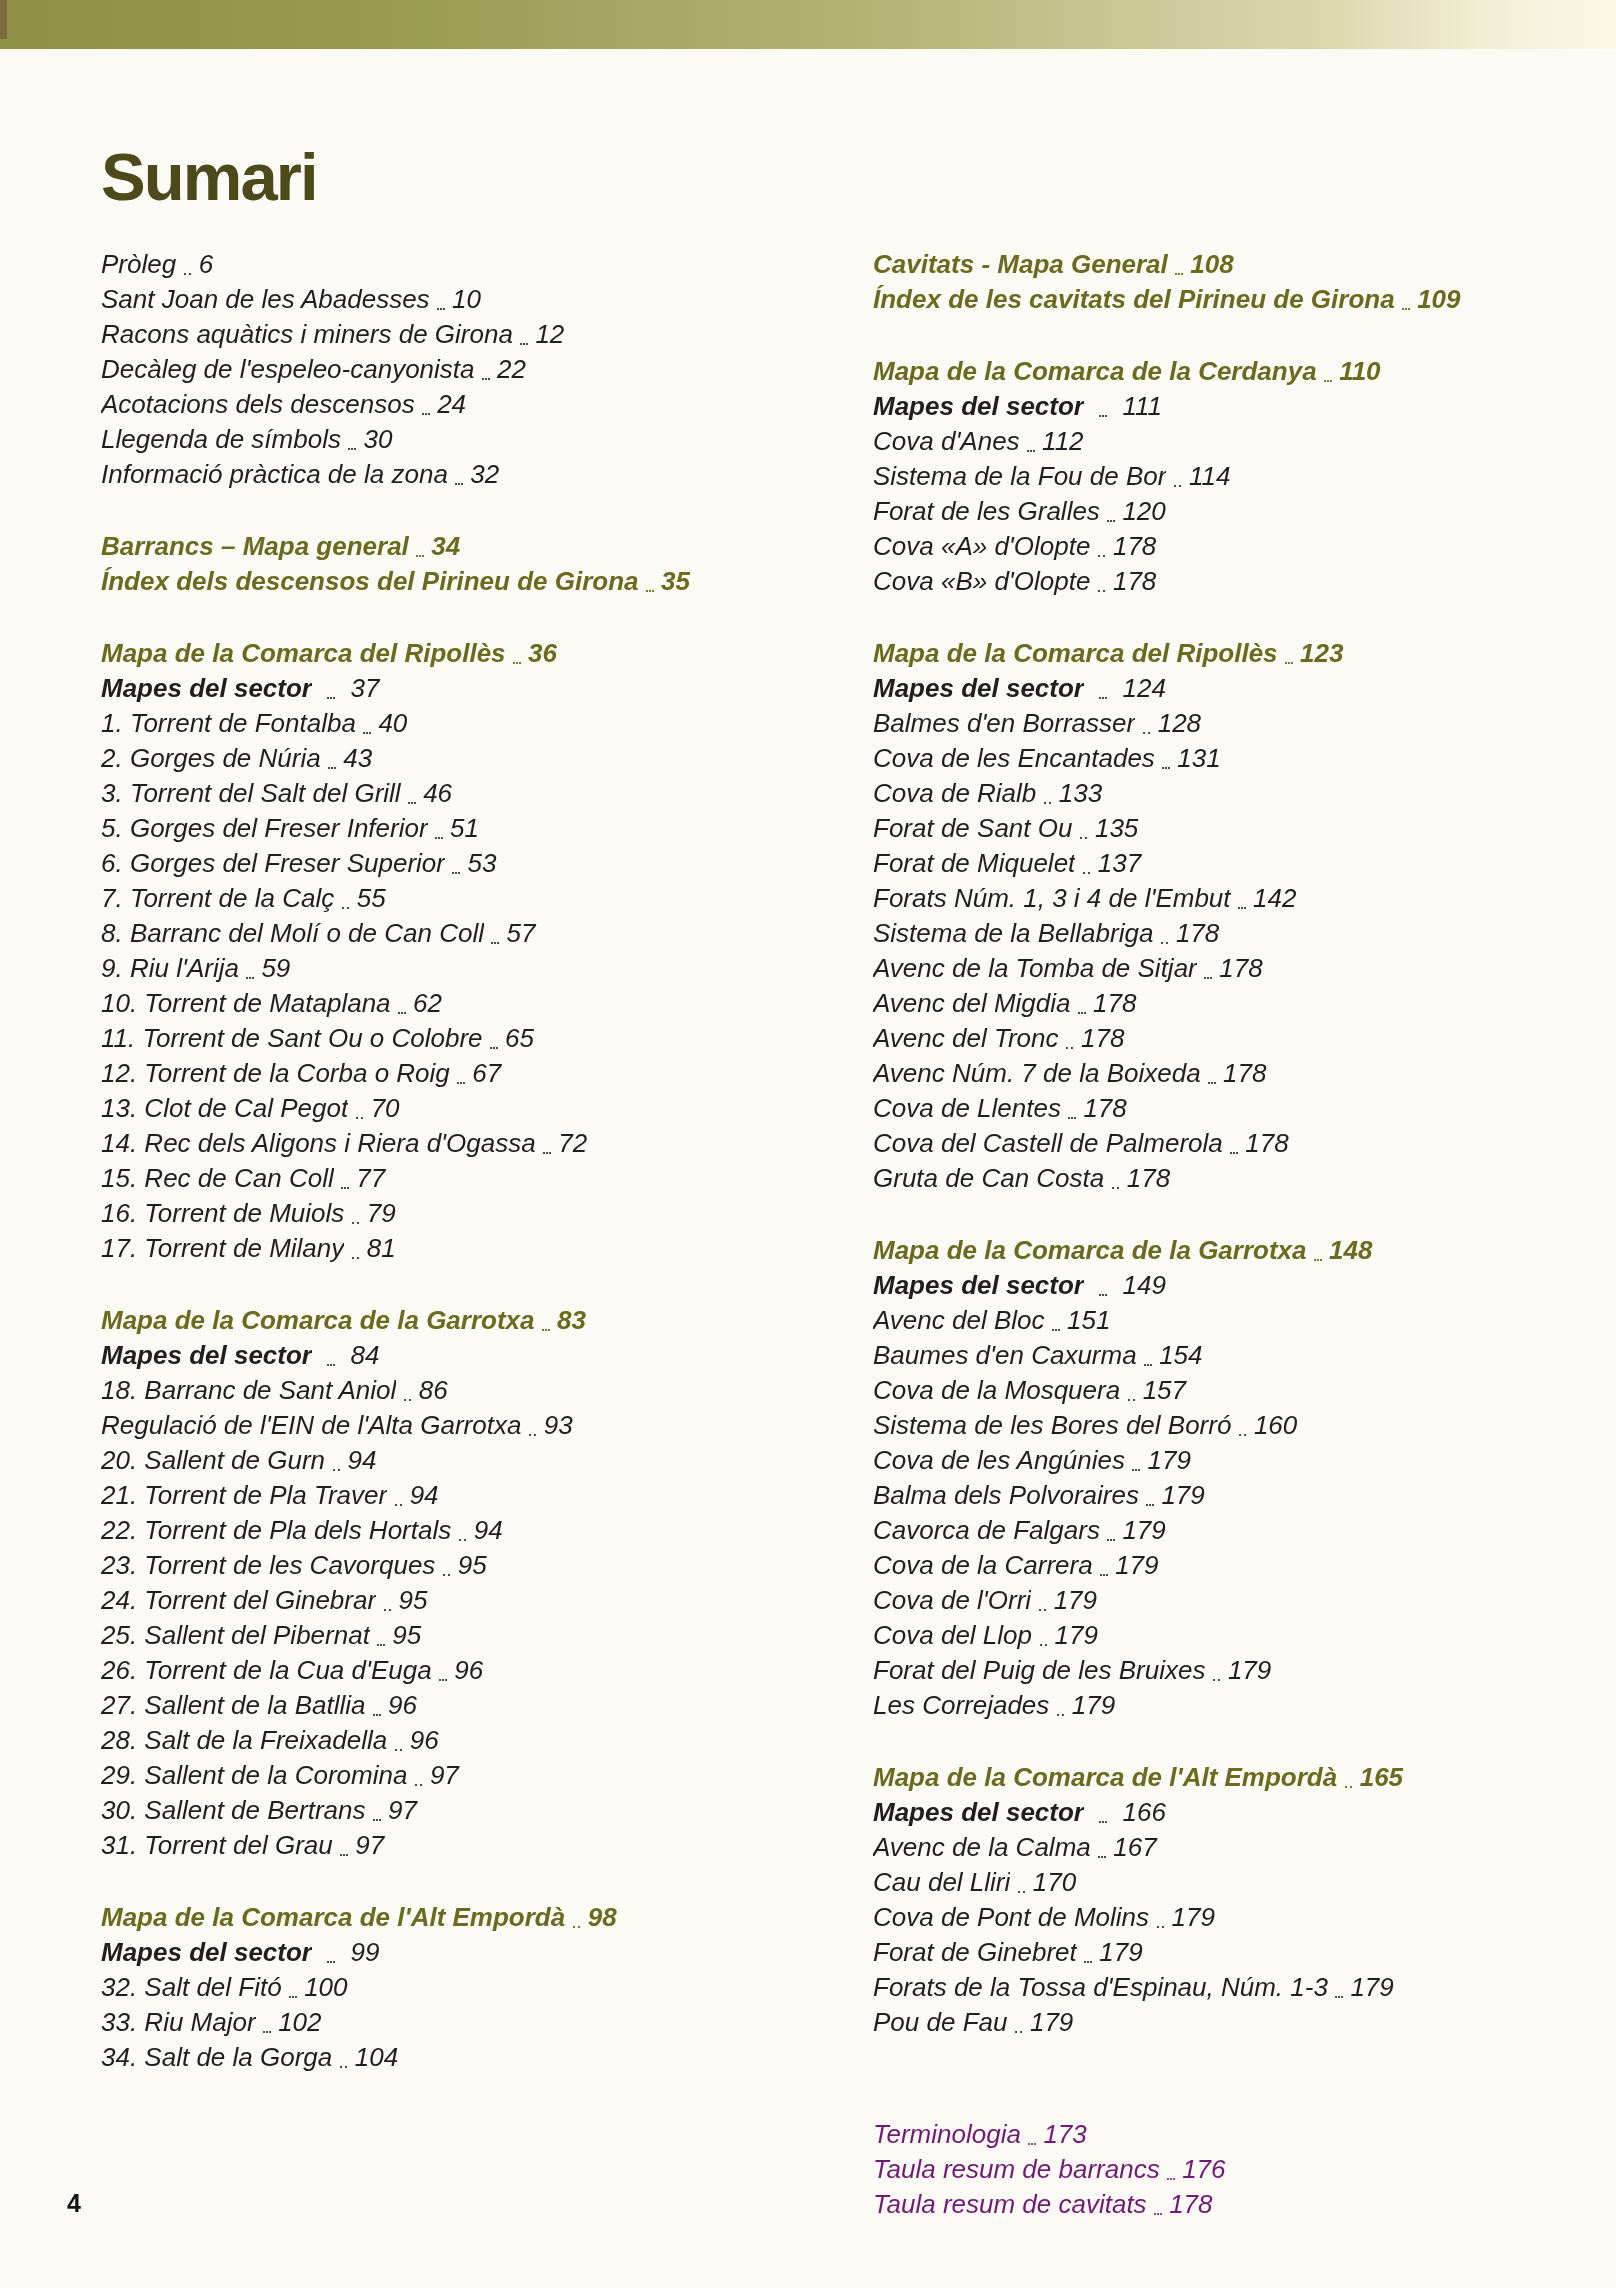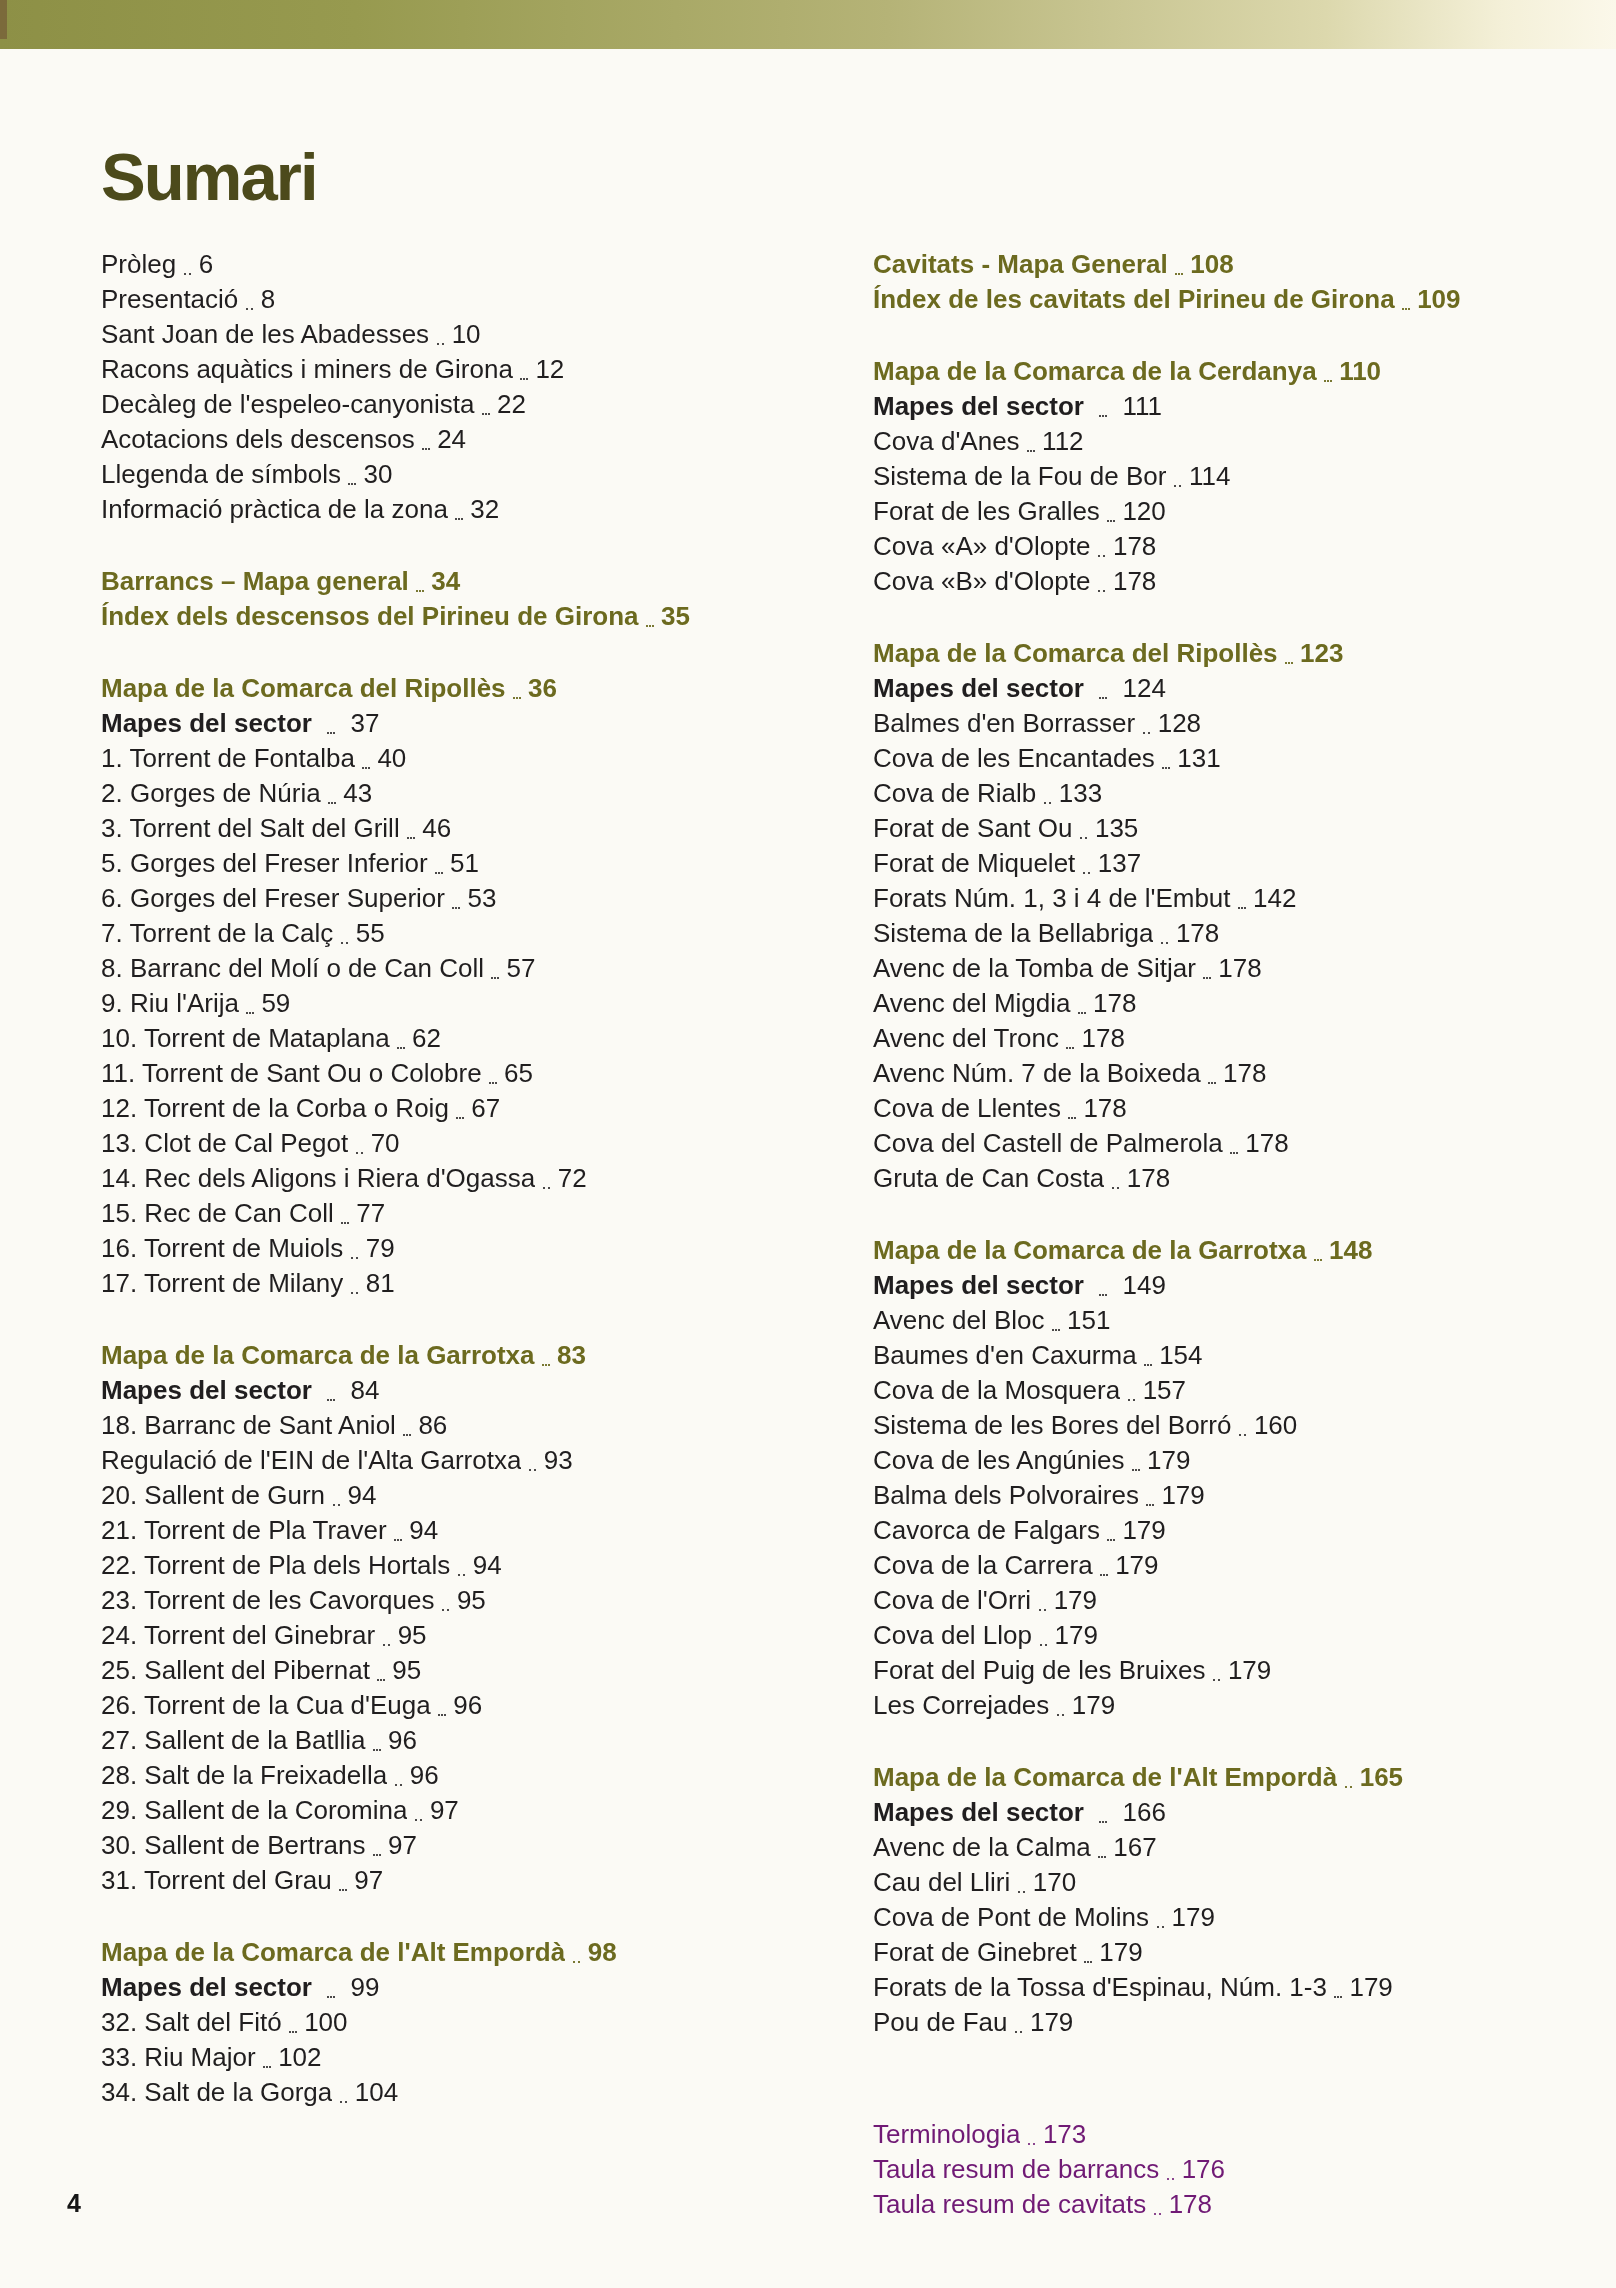--- a/index.html
+++ b/index.html
@@ -21,20 +21,21 @@
     margin:94px 0 0 101px;
     font-size:67px;line-height:1;font-weight:bold;
     letter-spacing:-1.9px;
     color:#4c4a1b;
   }
   .columns{
     display:flex;
     margin:37px 0 0 101px;
     padding-right:32px;
     gap:67px;
+    font-style:italic;
   }
   .col{min-width:0;}
   .col[data-col="0"]{flex:0 0 705px;}
   .col[data-col="1"]{flex:1;text-align:right;}
   .block + .block{margin-top:37px;}
   .col[data-col="1"] .block:last-child{margin-top:77px;}
   .row{
     display:flex;align-items:baseline;
     font-size:26px;line-height:35px;
     white-space:nowrap;
@@ -70,25 +71,20 @@
   <h1 class="title" style="color: rgb(76, 74, 27);">Sumari</h1>
   <div class="columns">
     <div class="col" data-col="0">
         <div class="block">
           <div class="row normal">
             <span class="label">Pròleg</span>
             <span class="leader"></span>
             <span class="pagenum">6</span>
           </div>
           <div class="row normal">
-            <span class="label">Presentació</span>
-            <span class="leader"></span>
-            <span class="pagenum">8</span>
-          </div>
-          <div class="row normal">
             <span class="label">Sant Joan de les Abadesses</span>
             <span class="leader"></span>
             <span class="pagenum">10</span>
           </div>
           <div class="row normal">
             <span class="label">Racons aquàtics i miners de Girona</span>
             <span class="leader"></span>
             <span class="pagenum">12</span>
           </div>
           <div class="row normal">

